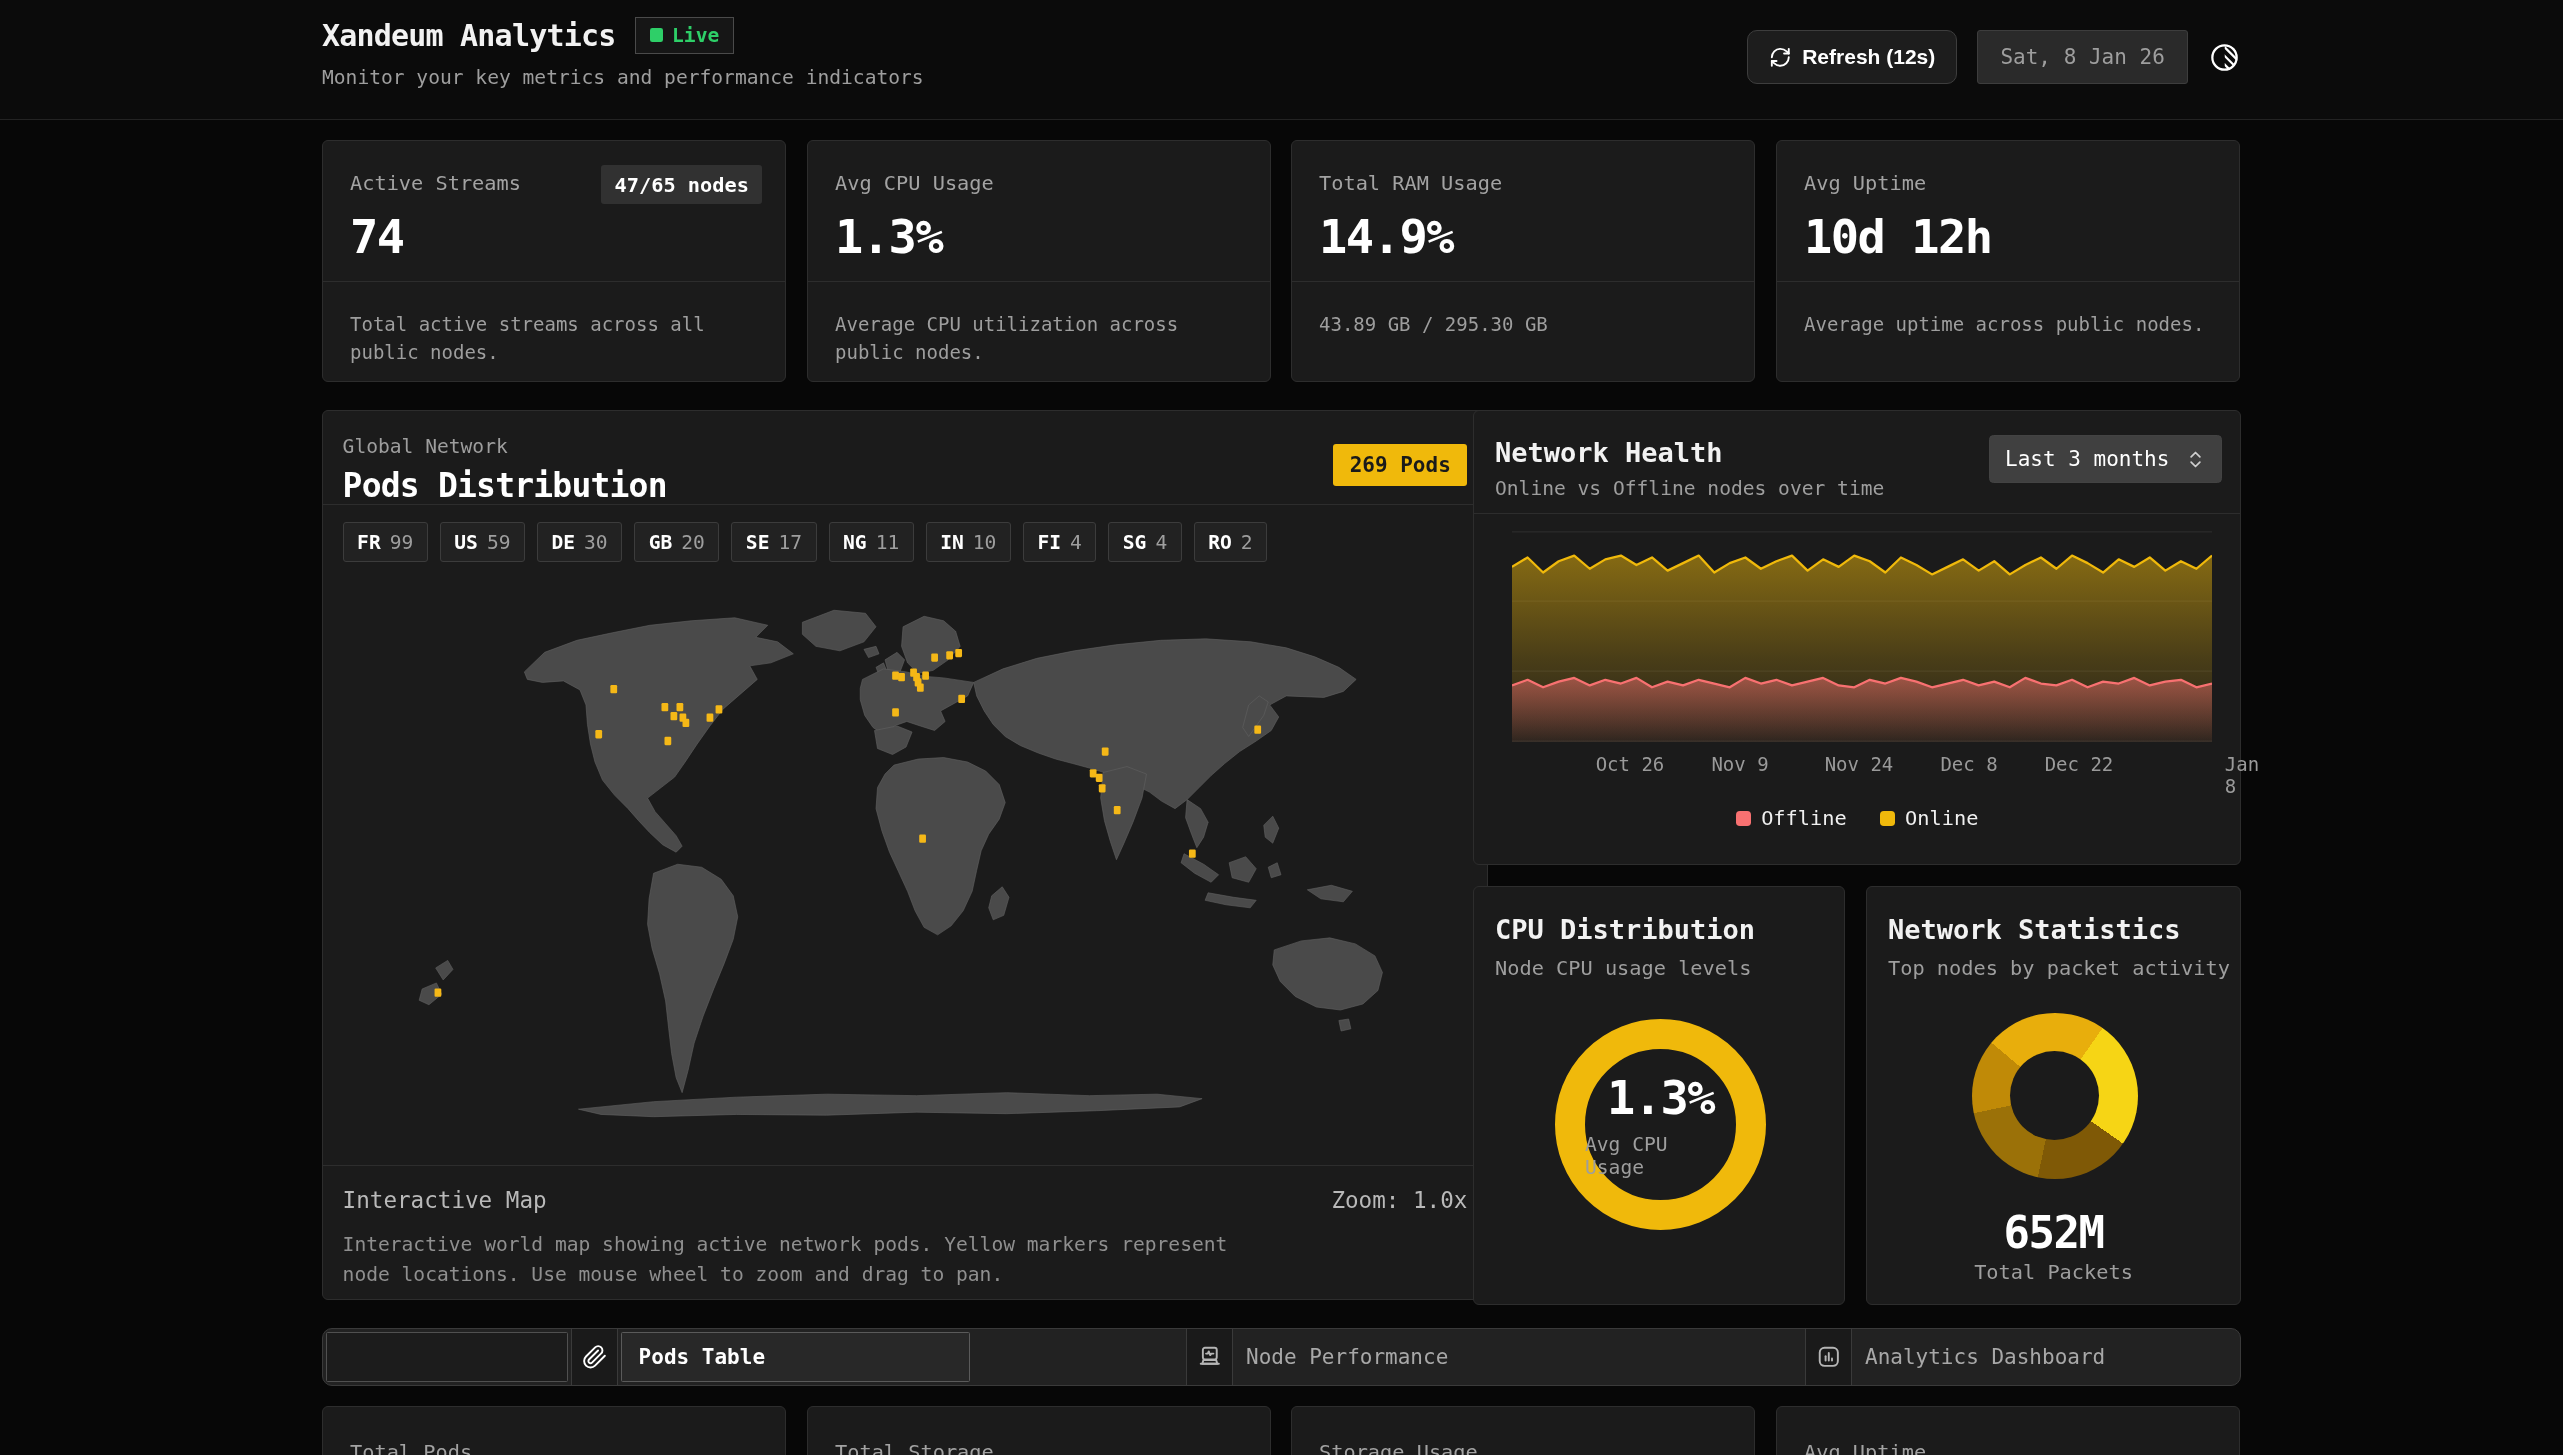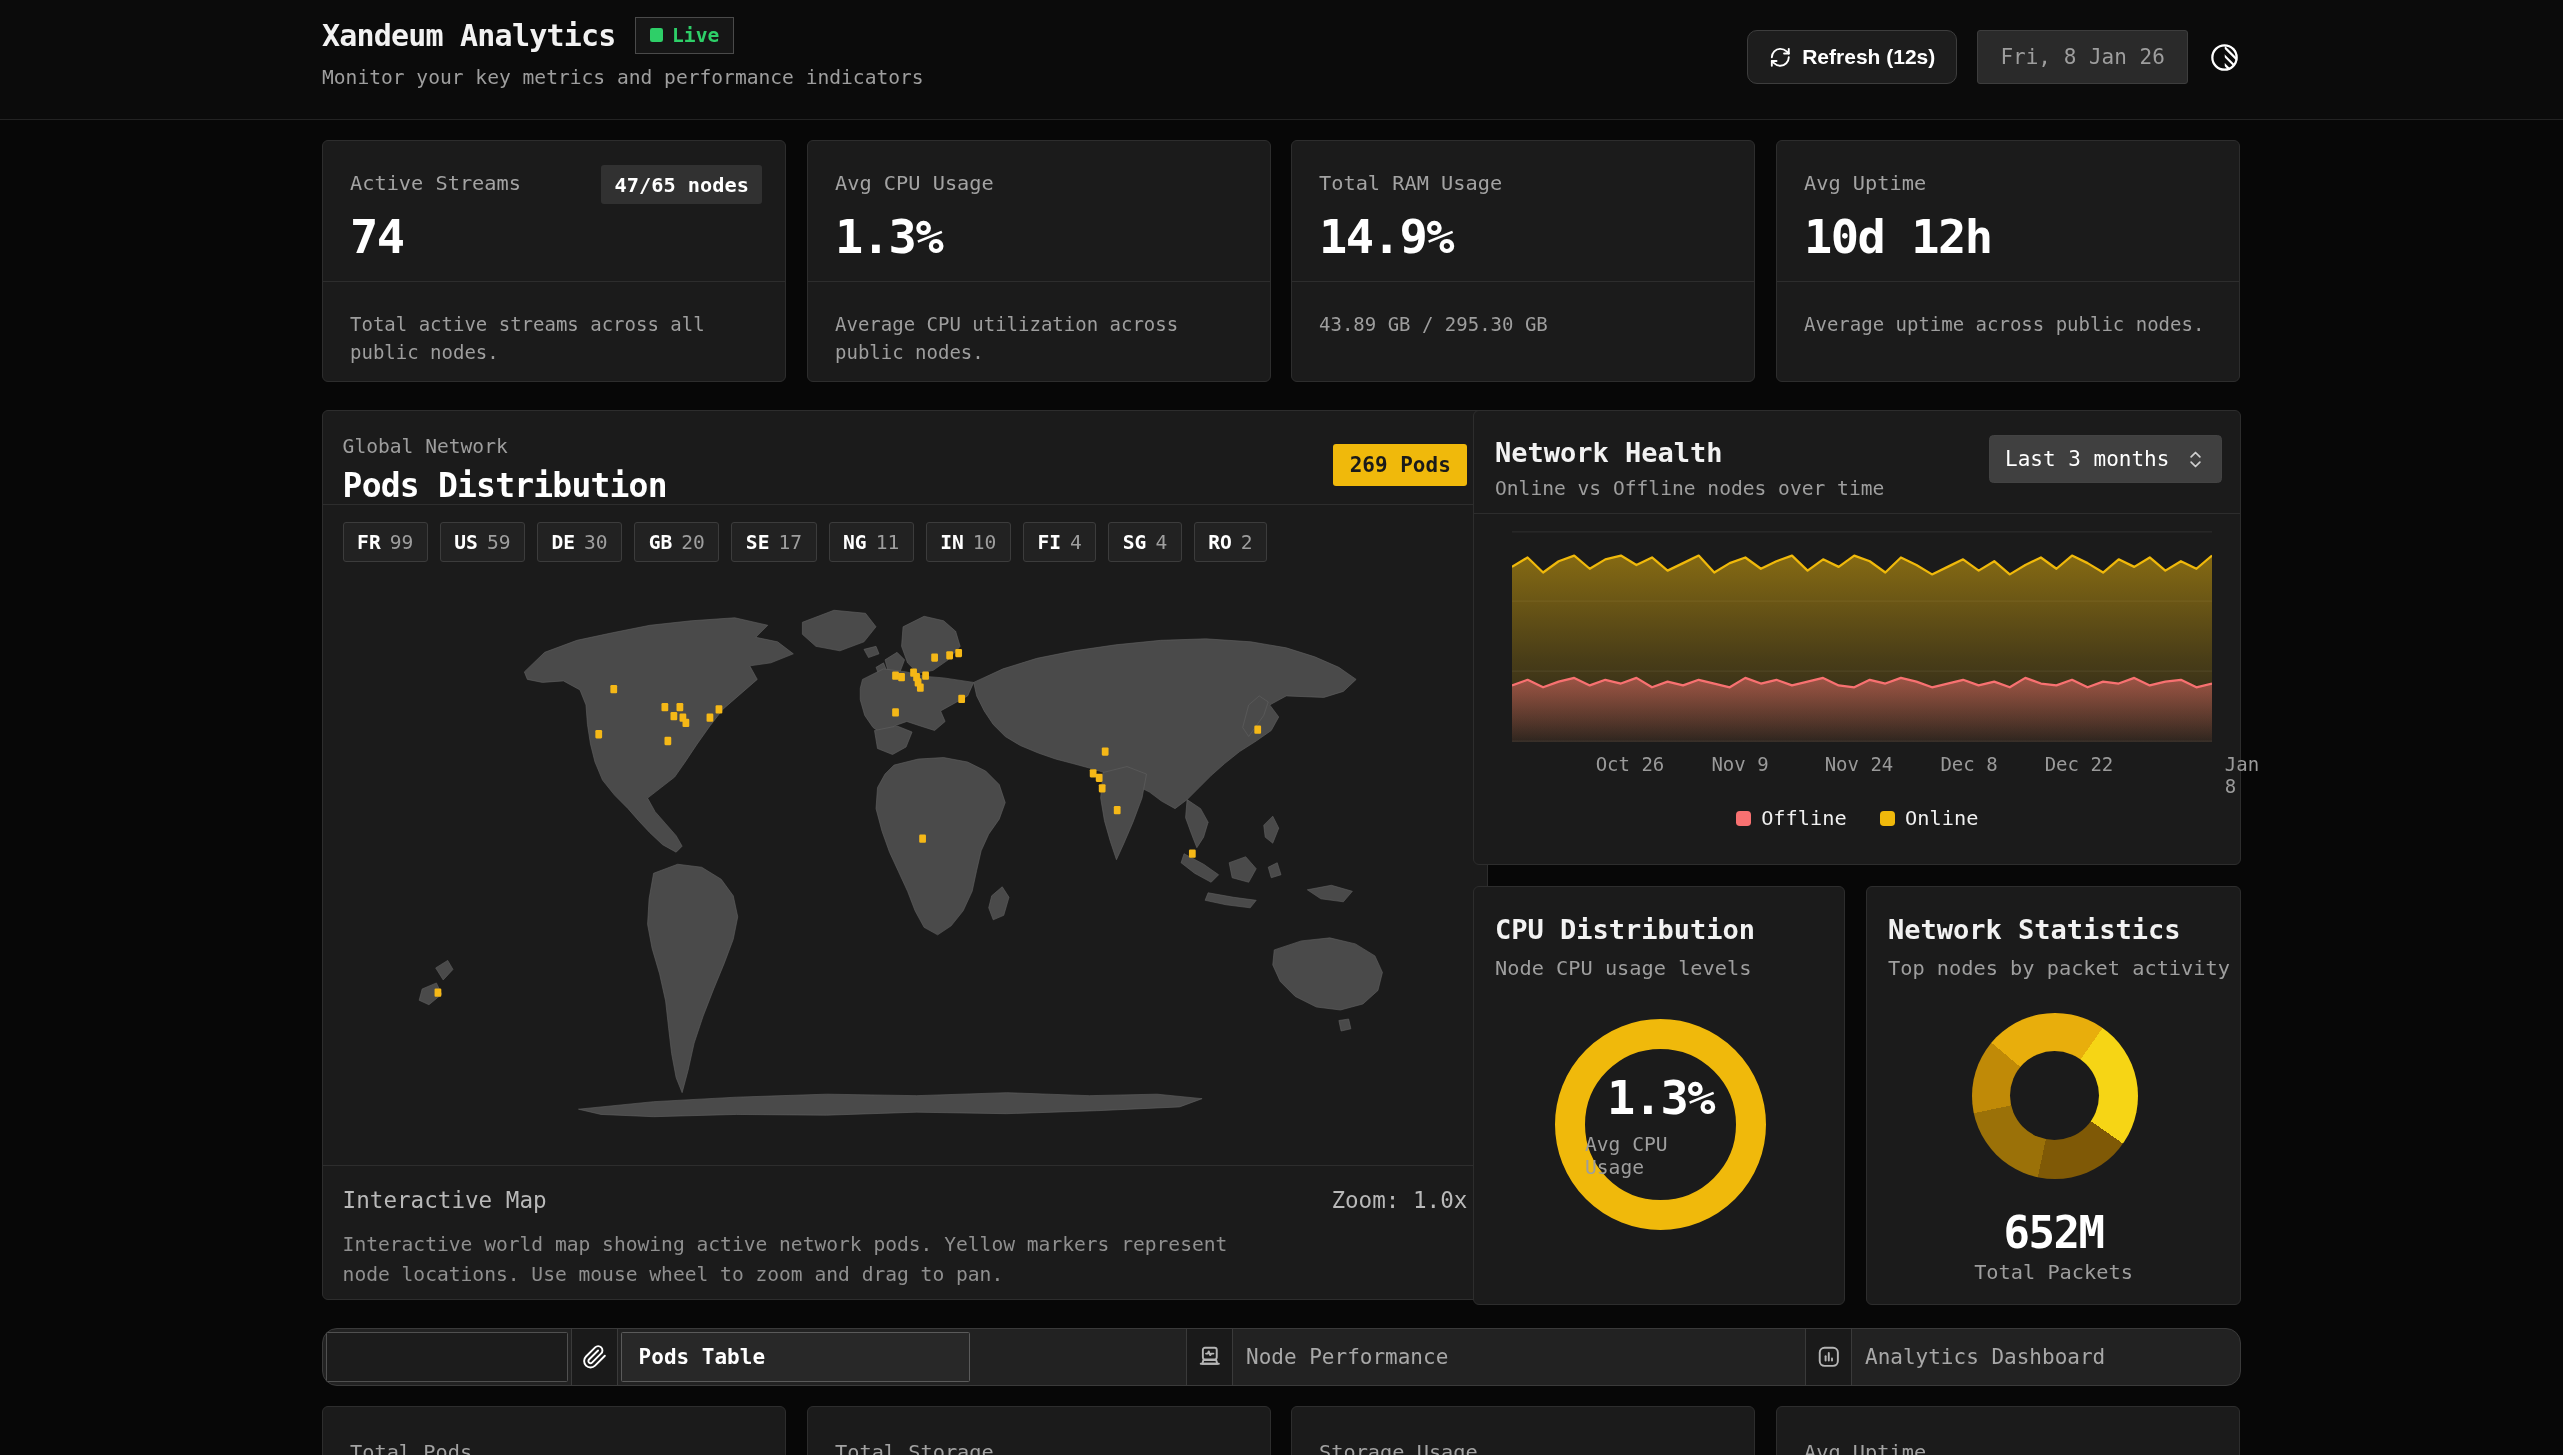--- a/index.html
+++ b/index.html
@@ -78,21 +78,21 @@
   .cpu-val { font-size:47px; font-weight:bold; color:#fff; letter-spacing:-1.5px; }
   .cpu-val-label { margin-top:7.5px; font-size:19.6px; color:#9e9e9e; }
   #ns-donut { position:absolute; left:105px; top:126px; width:166px; height:166px; border-radius:50%; }
   #ns-hole { position:absolute; left:38px; top:38px; width:89px; height:89px; border-radius:50%; background:#1b1b1b; }
   .ns-total { position:absolute; left:0; right:0; top:320px; text-align:center; font-size:44px;
     font-weight:bold; color:#fff; letter-spacing:-1.5px; }
   .ns-total-label { position:absolute; left:0; right:0; top:373px; text-align:center; font-size:20.3px; color:#9e9e9e; }
 
   
   #tabbar { position:absolute; left:0; top:1328px; width:1919px; height:58px; background:#222;
-    border:0.8px solid #3a3a3a; border-radius:15px; }
+    border:0.8px solid #3a3a3a; border-radius:10px; }
   #tab-filter { position:absolute; left:3px; top:3px; width:242px; height:50px; background:#1c1c1c;
     border:0.8px solid #505050; border-radius:1.5px; color:#fff; font-size:19.6px; padding:0 10.5px;
     font-family:inherit; }
   .tab-icon-box { position:absolute; top:0; width:47px; height:56px; background:#1a1a1a;
     border-left:0.8px solid #3a3a3a; border-right:0.8px solid #3a3a3a; display:flex;
     align-items:center; justify-content:center; }
   .tab-active-label { position:absolute; left:298px; top:3px; width:349px; height:50px; background:#282828;
     border:0.8px solid #5a5a5a; border-radius:1.5px; display:flex; align-items:center; padding-left:16.6px;
     font-size:21px; font-weight:bold; color:#fff; cursor:pointer; }
   .tab-label { position:absolute; top:0; height:56px; display:flex; align-items:center;
@@ -123,21 +123,21 @@
         <span>
           <svg width="22.6" height="22.6" viewBox="0 0 24 24" fill="none" stroke="#fff" stroke-width="2" stroke-linecap="round" stroke-linejoin="round">
             <path d="M3 12a9 9 0 0 1 9-9 9.75 9.75 0 0 1 6.74 2.74L21 8"></path>
               <path d="M21 3v5h-5"></path>
             <path d="M21 12a9 9 0 0 1-9 9 9.75 9.75 0 0 1-6.74-2.74L3 16"></path>
               <path d="M8 16H3v5"></path>
           </svg>
         </span>
         <span>Refresh (12s)</span>
       </button>
-      <div class="date-chip">Fri, 8 Jan 26</div>
+      <div class="date-chip">Sat, 8 Jan 26</div>
       <span style="cursor:pointer;">
         <svg width="33" height="33" viewBox="0 0 38 38" fill="none">
           <clipPath id="halfc">
               <path d="M19 4 A15 15 0 0 1 19 34 Z"></path>
             </clipPath>
           <circle cx="19" cy="19" r="14" stroke="#fff" stroke-width="2.6"></circle>
           <g clip-path="url(#halfc)" stroke="#fff" stroke-width="2.6">
             <line x1="12" y1="0" x2="40" y2="28"></line>
               <line x1="12" y1="10" x2="40" y2="38"></line>
             <line x1="12" y1="20" x2="40" y2="48"></line>

